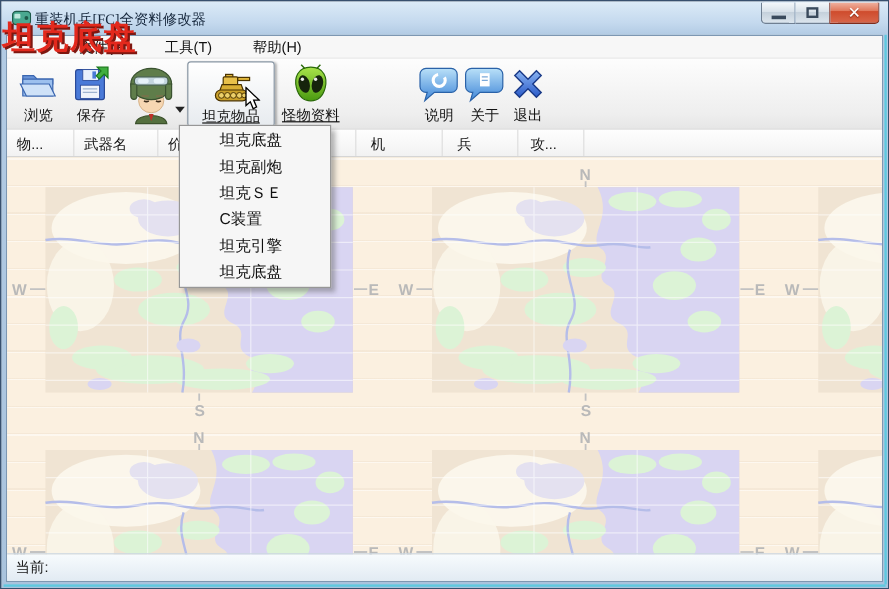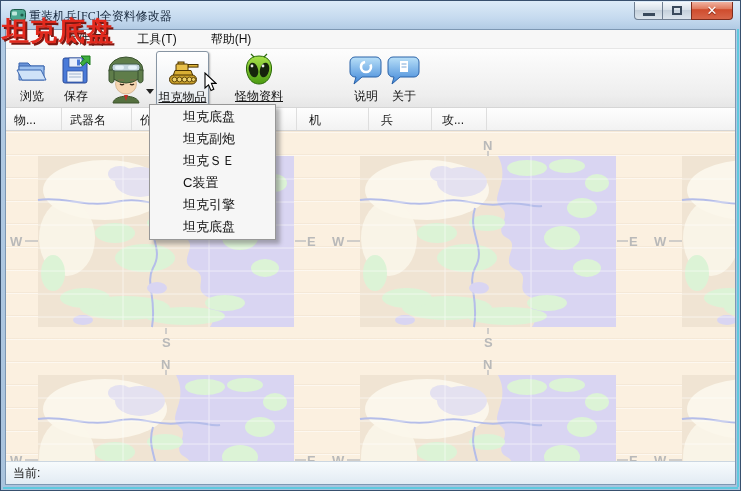--- a/index.html
+++ b/index.html
@@ -283,21 +283,21 @@
             <use href="#sym-save"></use>
           </svg>
         <span class="lbl">保存</span>
       </div>
       <div class="tbtn" style="left:94px;width:52px;">
         <svg width="46" height="52">
             <use href="#sym-avatar"></use>
           </svg>
         <div class="dd-arrow"></div>
       </div>
-      <div class="tbtn tbtn-active" style="left:150px;width:53px;">
+      <div class="tbtn tbtn-active" style="left:150px;width:73px;">
         <svg width="34" height="34">
             <use href="#sym-tank"></use>
           </svg>
         <span class="lbl ul">坦克物品</span>
       </div>
       <div class="tbtn" style="left:226px;width:54px;">
         <svg width="34" height="34">
             <use href="#sym-monster"></use>
           </svg>
         <span class="lbl ul">怪物资料</span>
@@ -306,20 +306,26 @@
         <svg width="34" height="34">
             <use href="#sym-bubble-help"></use>
           </svg>
         <span class="lbl">说明</span>
       </div>
       <div class="tbtn" style="left:380px;width:36px;">
         <svg width="34" height="34">
             <use href="#sym-bubble-about"></use>
           </svg>
         <span class="lbl">关于</span>
+      </div>
+      <div class="tbtn" style="left:414px;width:40px;">
+        <svg width="34" height="34">
+            <use href="#sym-exit"></use>
+          </svg>
+        <span class="lbl">退出</span>
       </div>
     </div>
 
     <div class="list-header">
       <div class="hcell hc0">物...</div>
       <div class="hcell hc1">武器名</div>
       <div class="hcell hc2">价...</div>
       <div class="hcell hc3"></div>
       <div class="hcell hc4">机</div>
       <div class="hcell hc5">兵</div>

